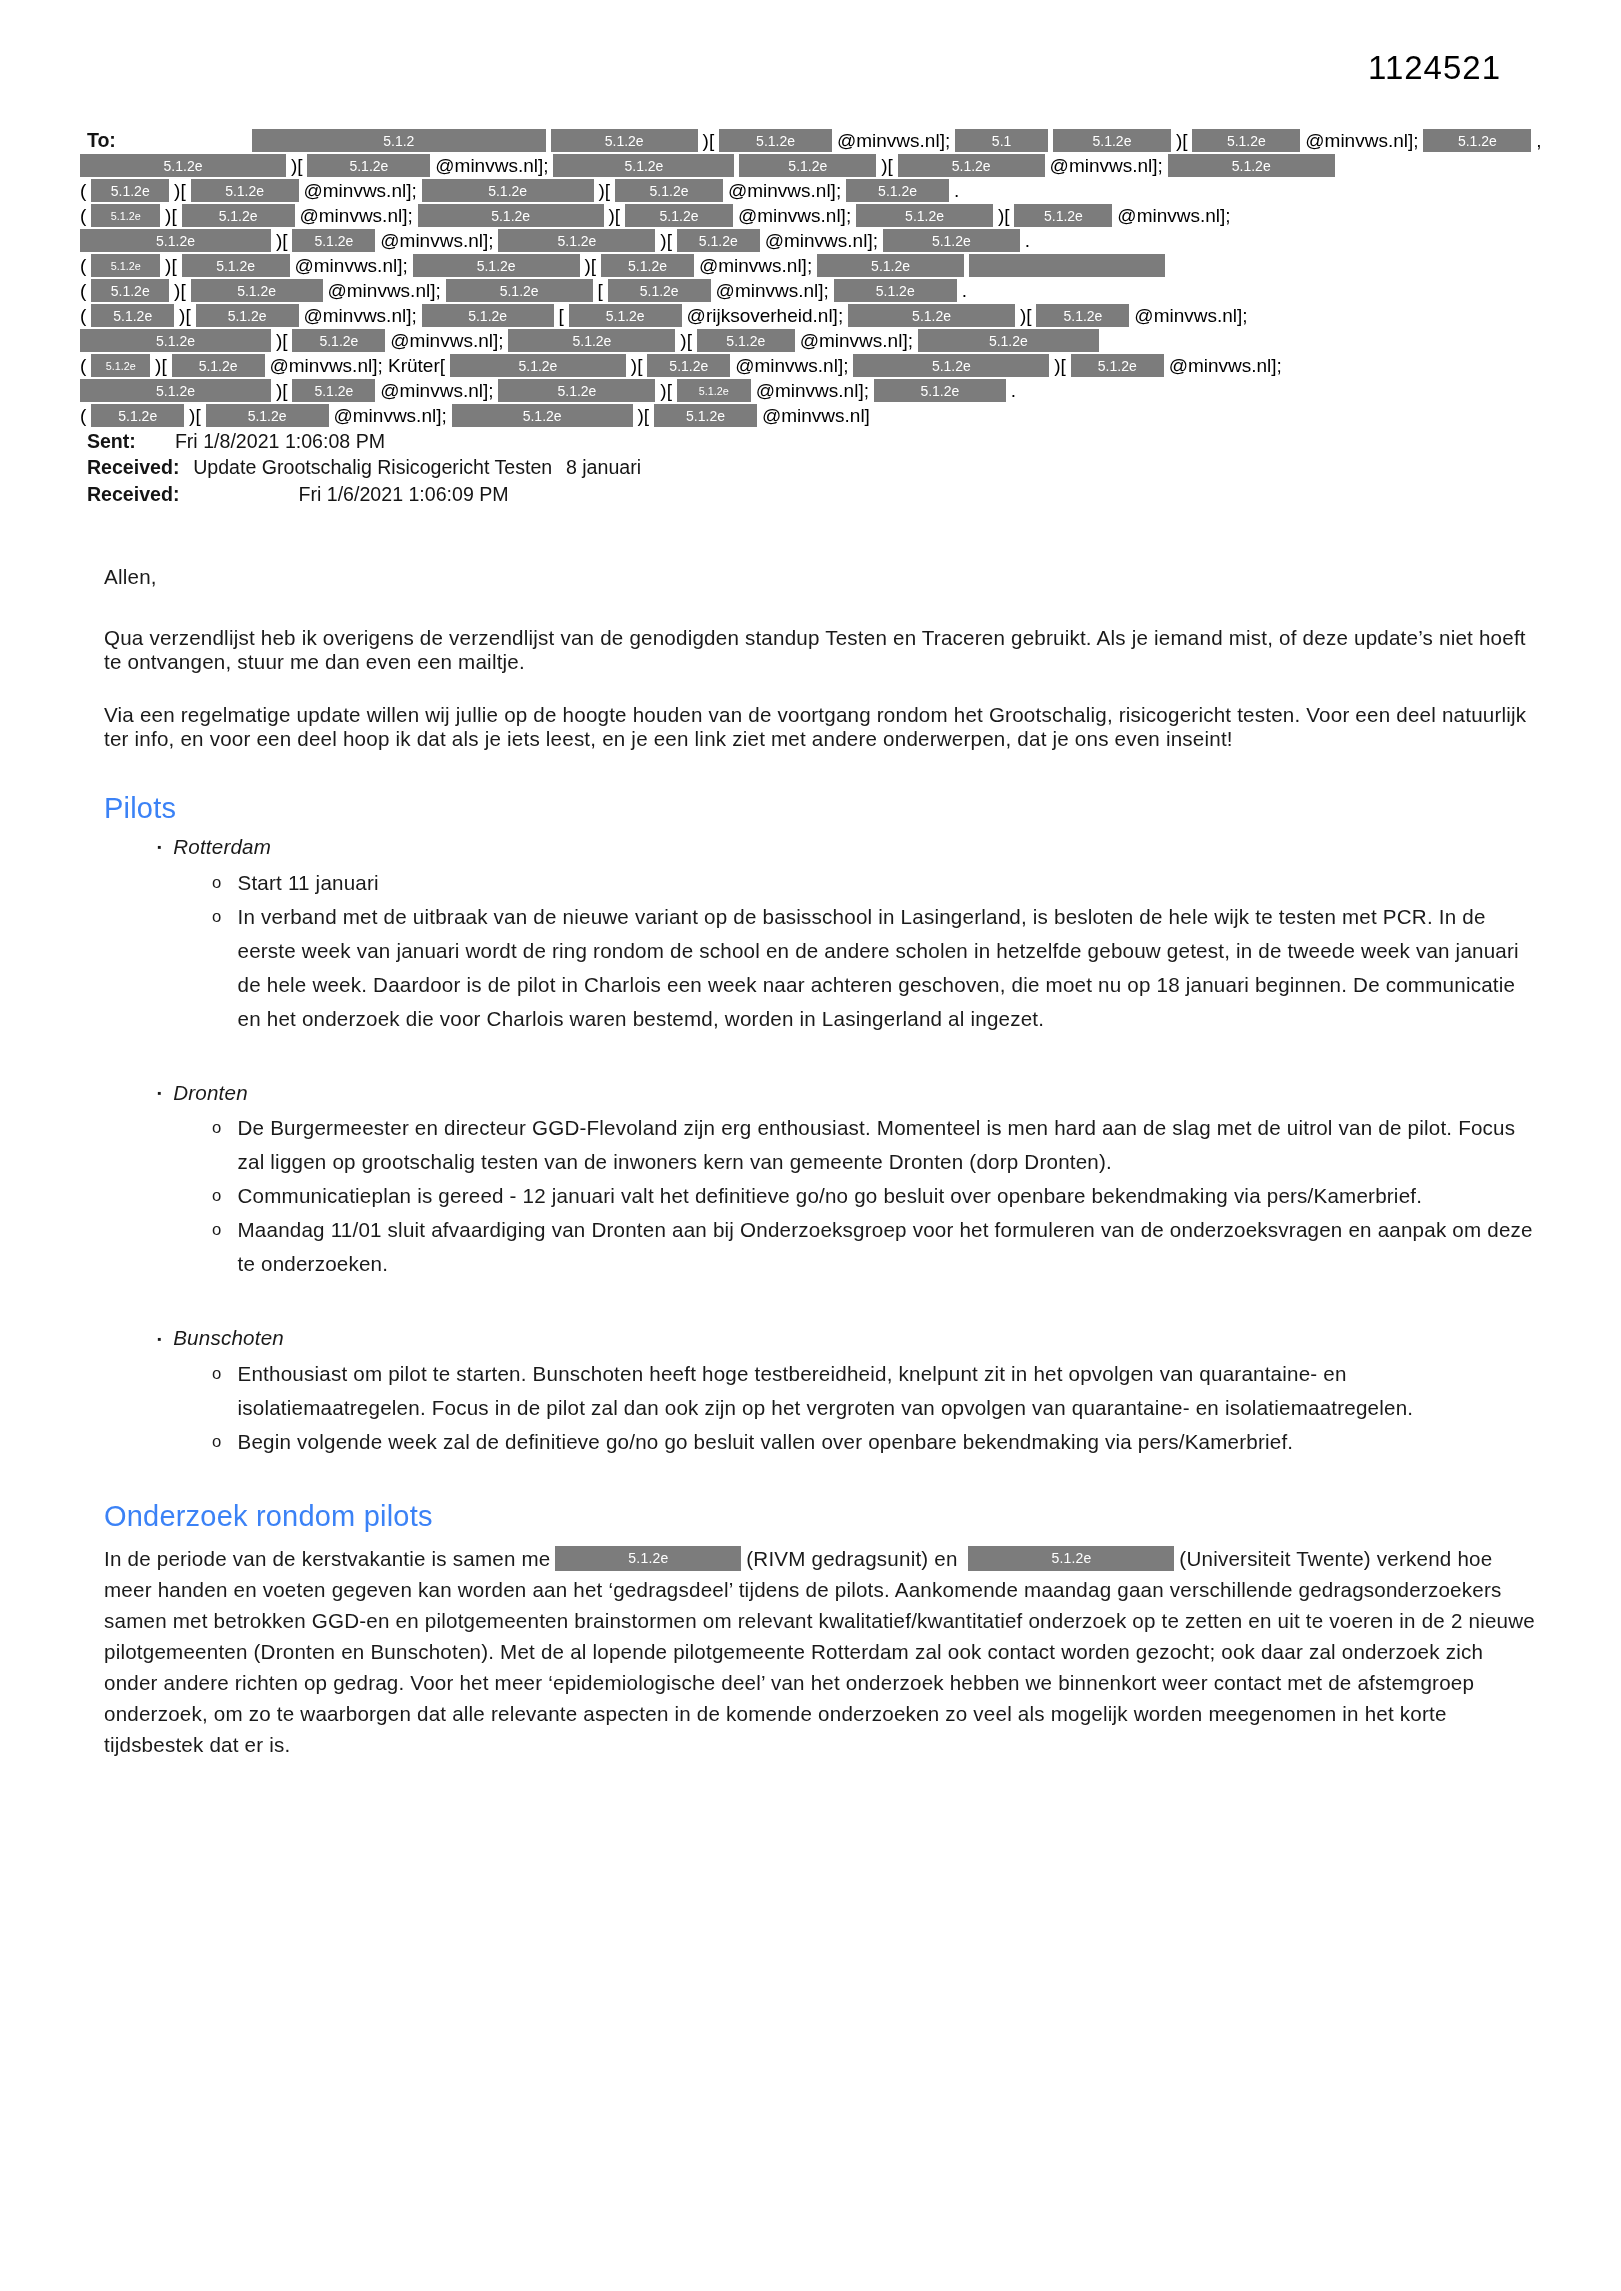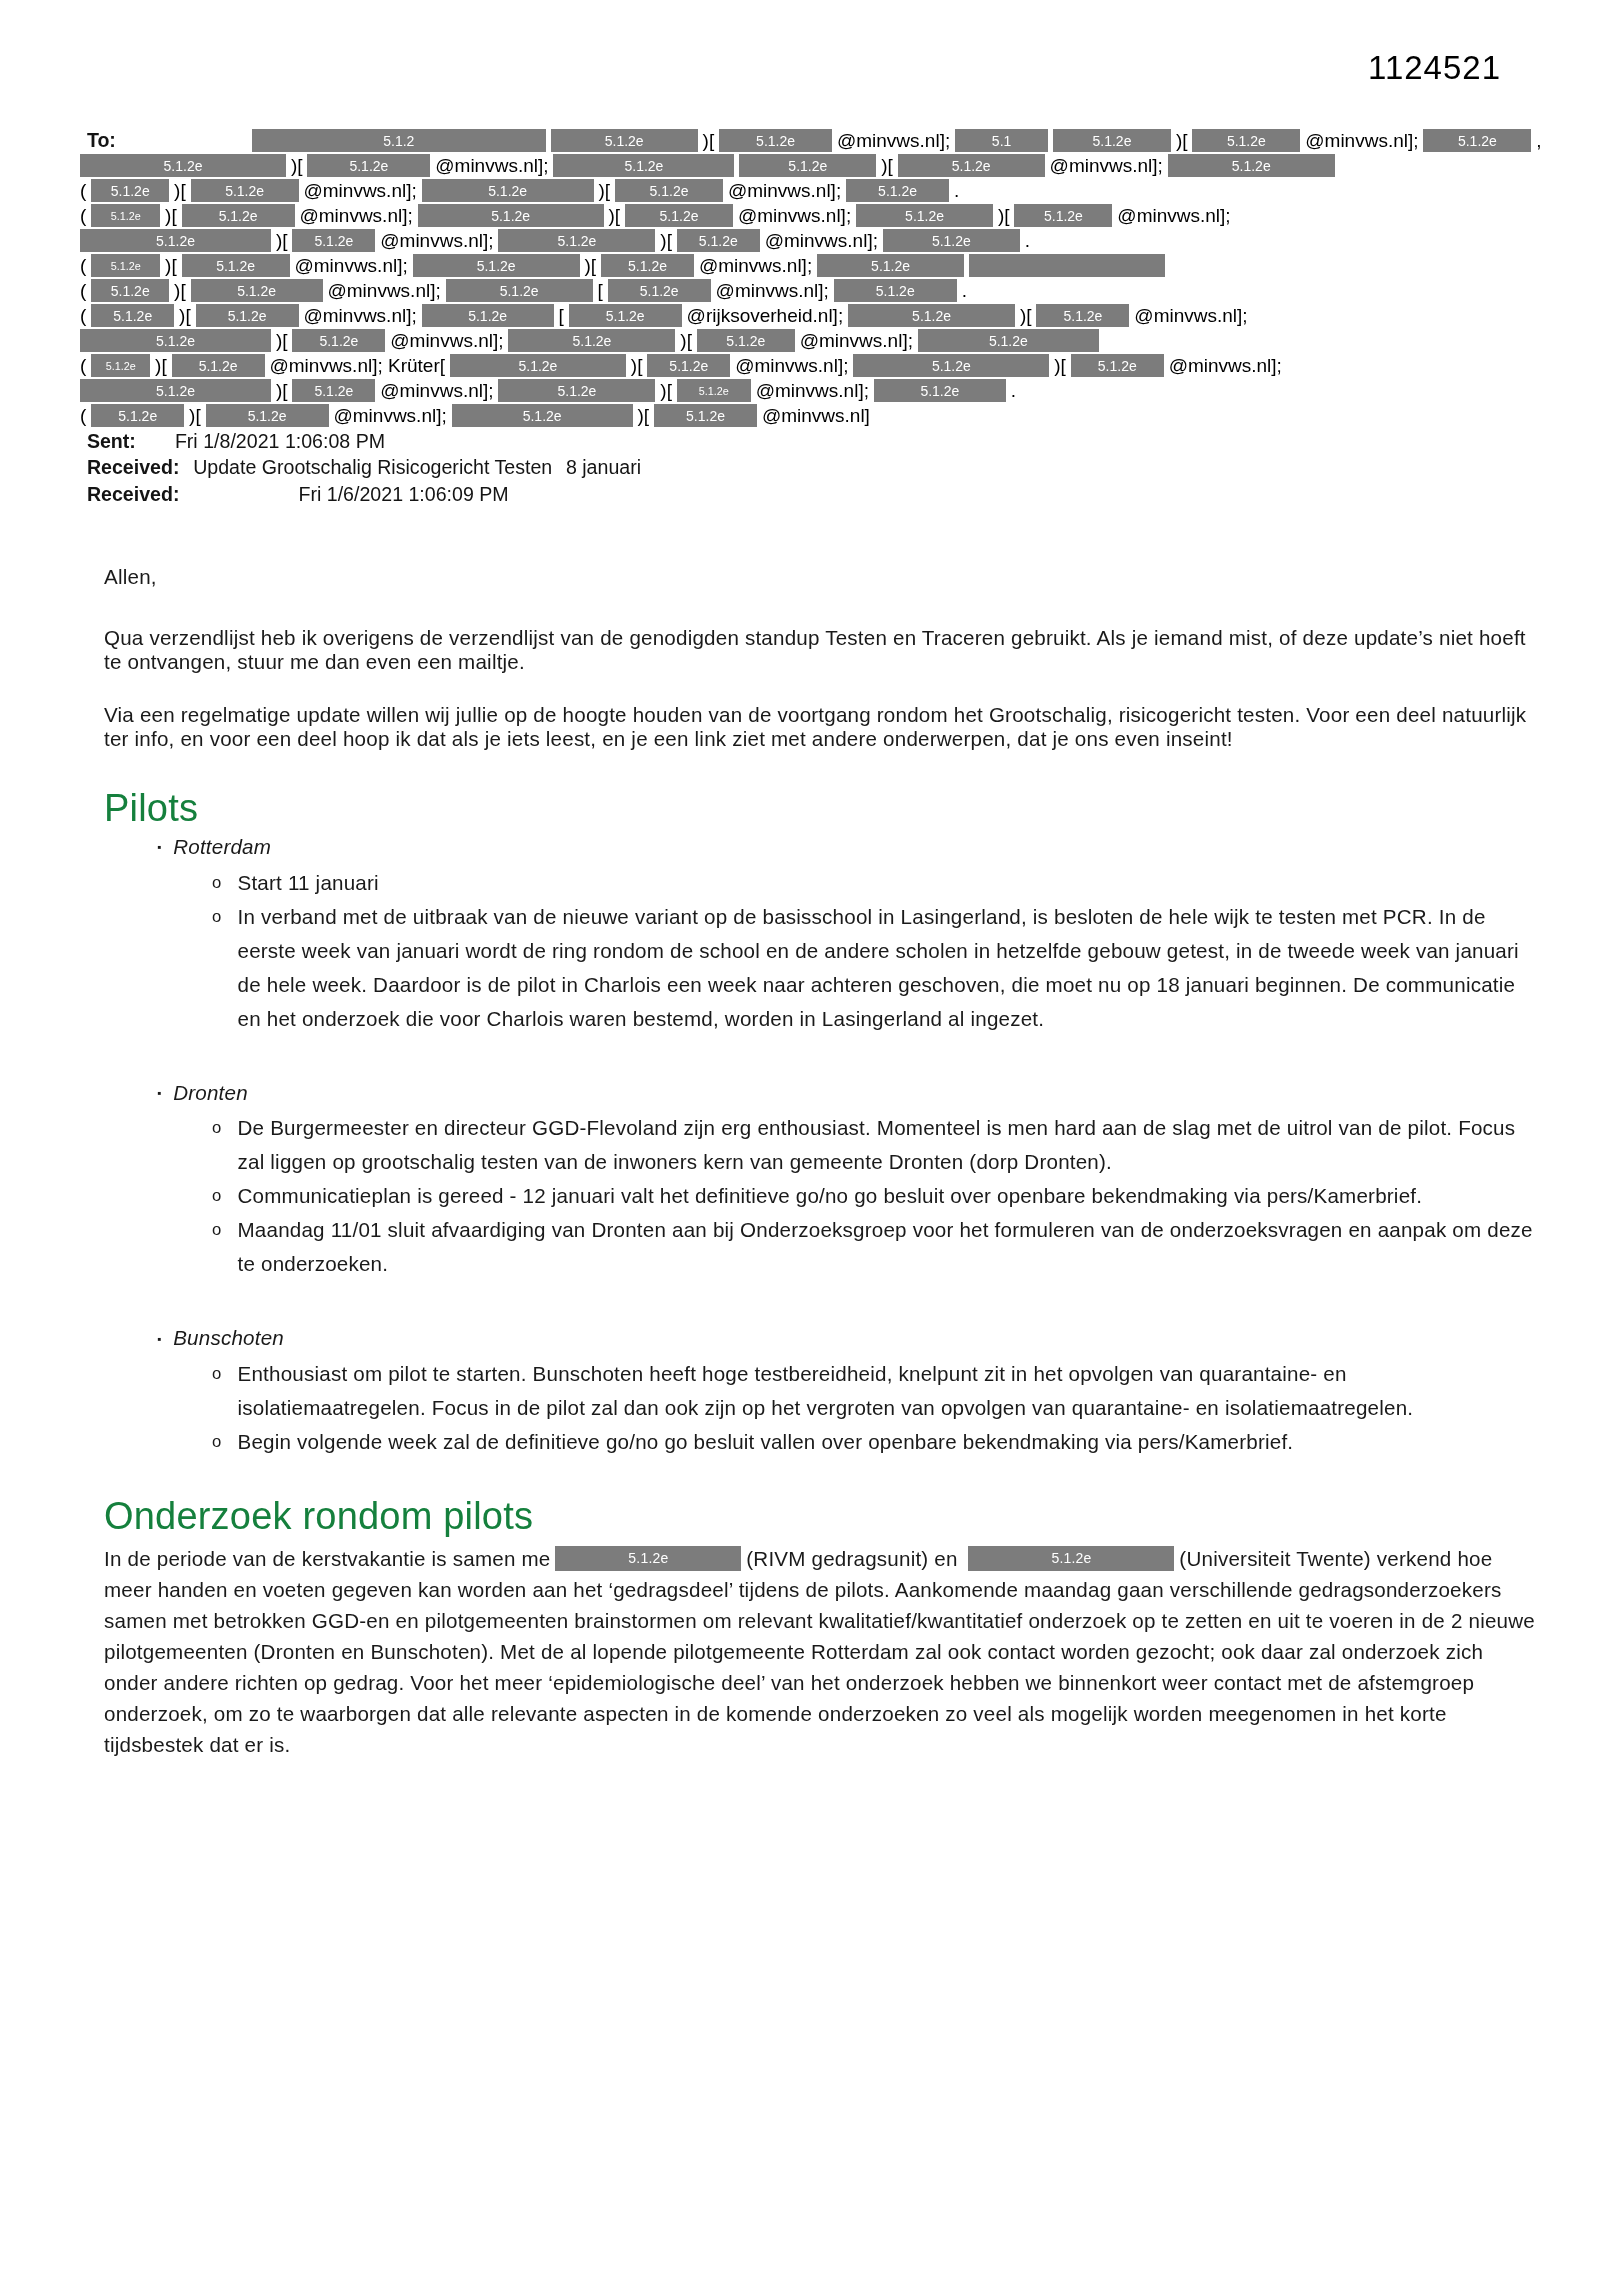--- a/index.html
+++ b/index.html
@@ -25,21 +25,21 @@
   .sent-row .hval{margin-left:39px;}
   .subject-row .hval{margin-left:13.7px;}
   .subject-extra{margin-left:55px;}
   .received-row .hval{margin-left:119px;}
 
   
   .docbody{position:absolute;top:565px;left:96px;width:1433px;font-size:20.6px;
            letter-spacing:0.2px;line-height:24px;color:#1a1a1a;margin-left:8px;}
   .salutation{margin:0 0 37px 0;}
   .para{margin:0 0 29px 0;}
-  .section-title{color:#15803d;font-weight:400;font-size:38px;letter-spacing:0.2px;
+  .section-title{color:#3b82f6;font-weight:400;font-size:29px;letter-spacing:0.2px;
                  margin:45px 0 14.7px 0;}
   .group{margin-bottom:45px;}
   .group.gap-before{margin-top:21.6px;}
   .l1{display:flex;align-items:baseline;margin:0 0 3.9px 53px;}
   .sq-marker{font-size:11.8px;margin-right:11.8px;position:relative;top:-2.9px;font-style:normal;}
   .city{font-style:italic;font-size:20.6px;}
   .l2{display:flex;margin-left:108px;line-height:34px;}
   .o-marker{width:25.5px;flex:none;font-size:16.7px;}
   .l2-text{flex:1;}
   .flow{line-height:31px;margin:5.9px 0 0 0;}

